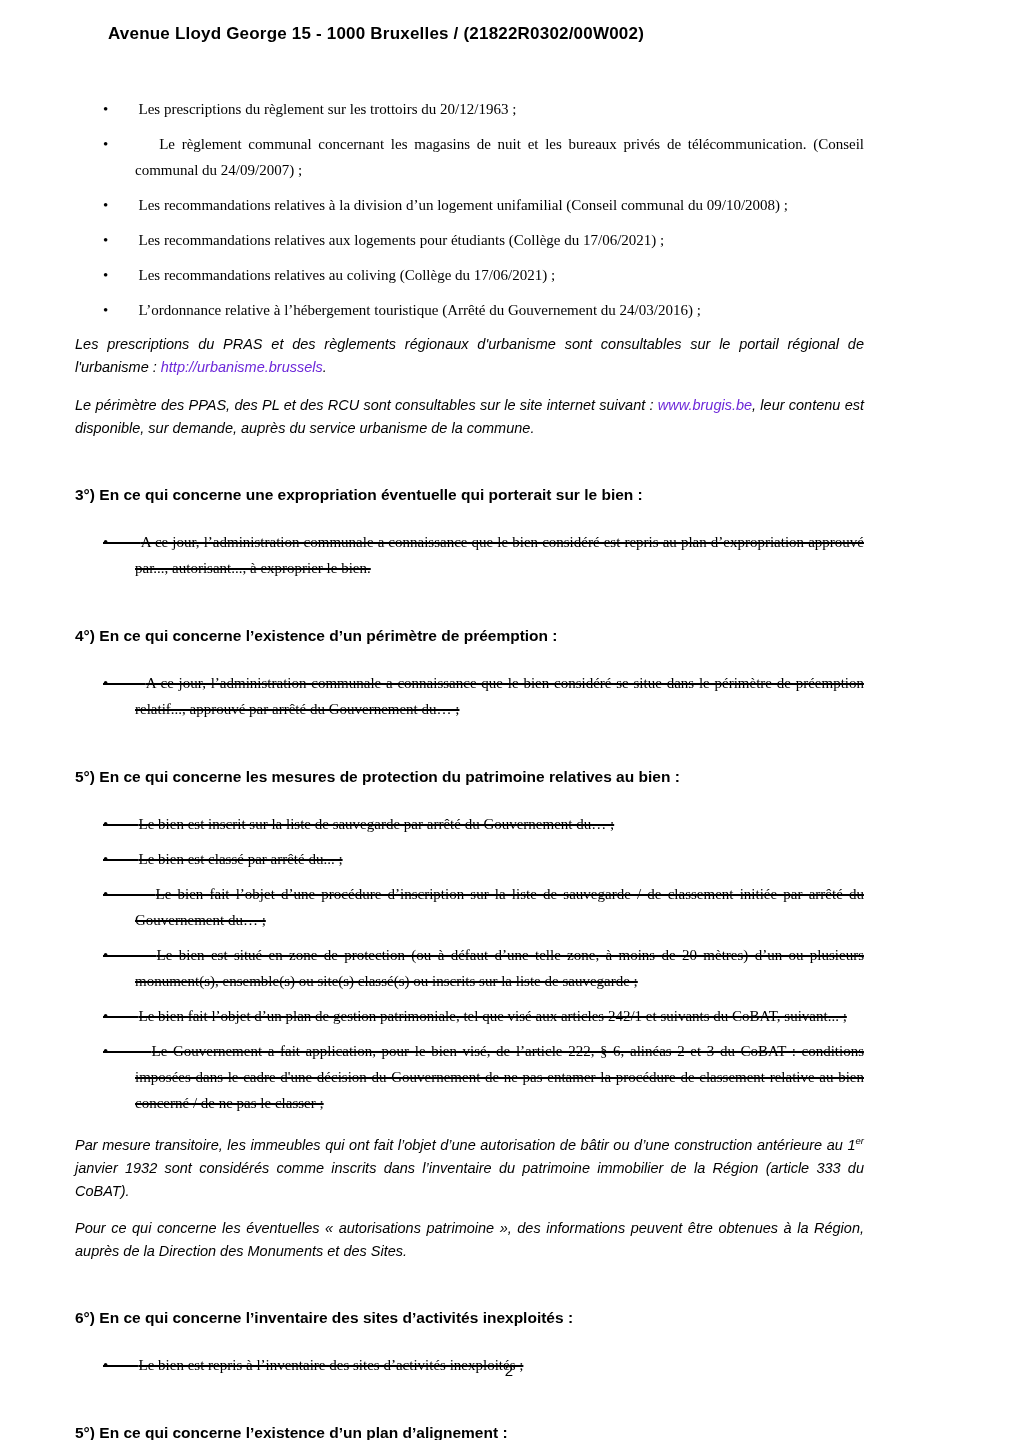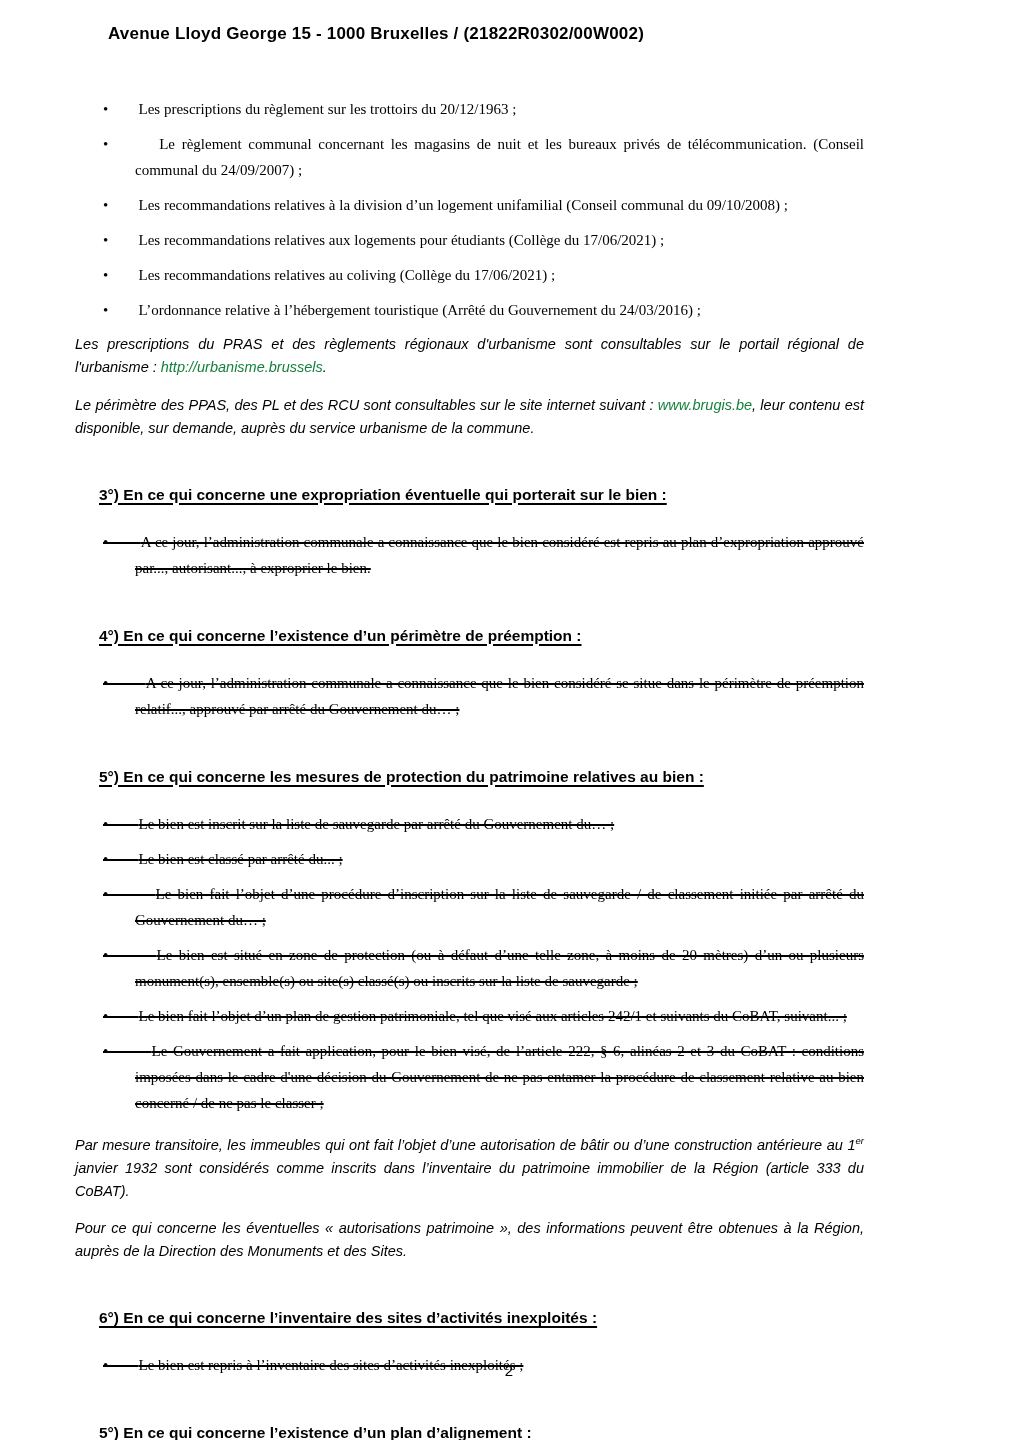--- a/index.html
+++ b/index.html
@@ -50,34 +50,32 @@
   }
   .note {
     font-style: italic;
     font-size: 14.5px;
     line-height: 23px;
     text-align: justify;
     margin-top: 14px;
   }
   .note:first-of-type { margin-top: 10px; }
   a.doclink {
-    color: #15803d;
+    color: #6d28d9;
     text-decoration: none;
     font-style: italic;
     cursor: pointer;
   }
   .section { margin-top: 46px; }
   .section-heading {
     font-size: 15.5px;
     font-weight: bold;
-    text-decoration: underline;
     text-decoration-thickness: 1.5px;
     text-underline-offset: 3px;
     margin-bottom: 25px;
-    margin-left: 24px;
   }
   .after-bullets-notes { margin-top: 18px; }
   sup.sup-er {
     font-size: 9.5px;
     vertical-align: super;
     line-height: 0;
   }
   .page-number {
     position: absolute;
     top: 1362px;

